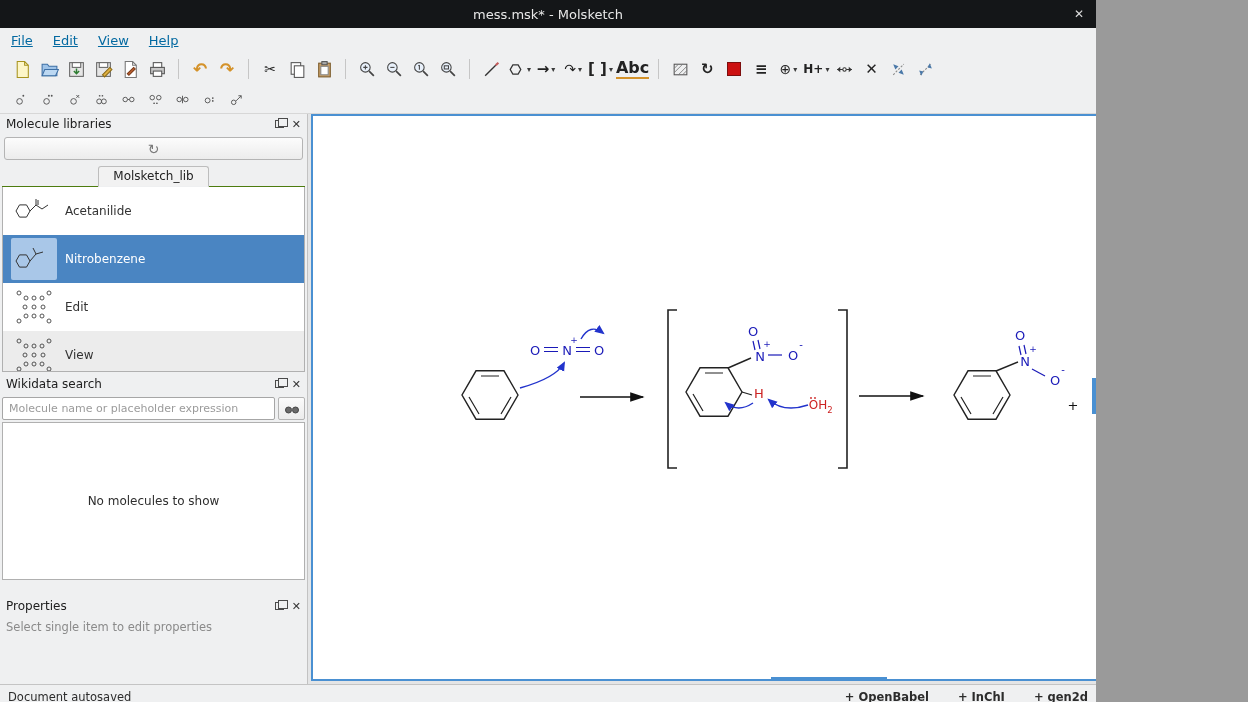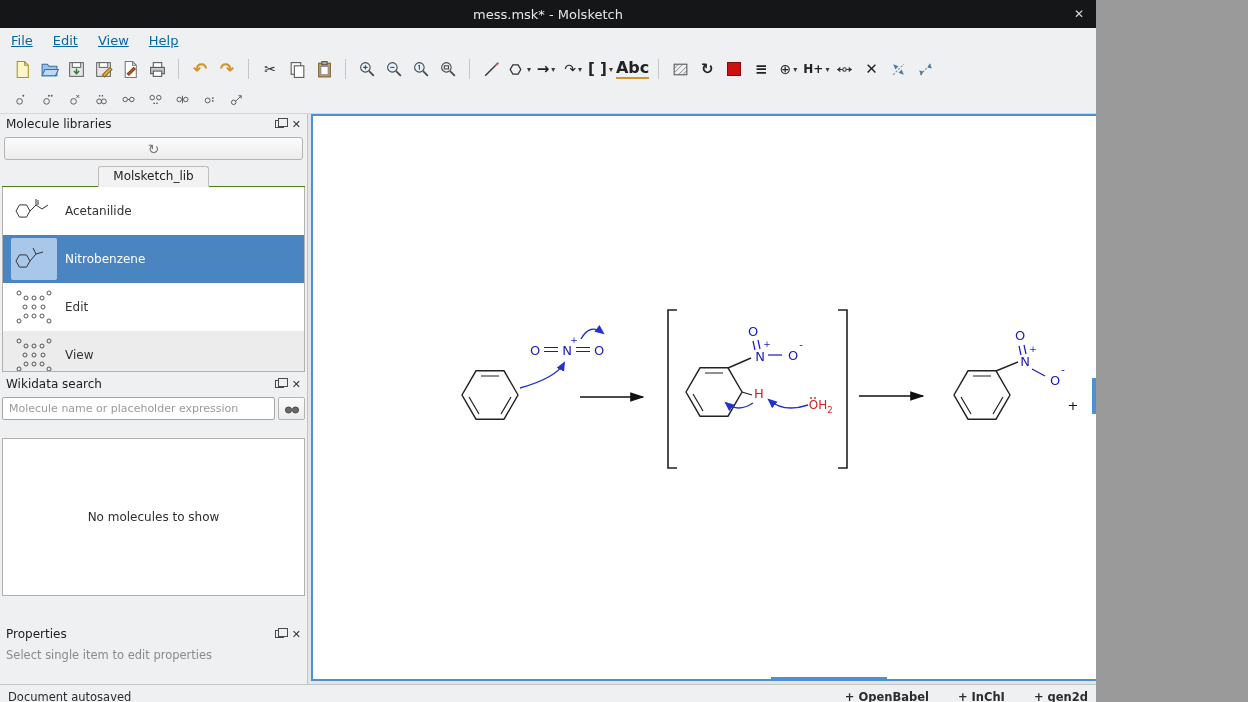--- a/index.html
+++ b/index.html
@@ -46,21 +46,21 @@
   .tabbar { display:flex; justify-content:center; align-items:flex-end; height:25px; border-bottom:1px solid #4d7c0f; margin:0 2px; }
   .tab { border:1px solid #bdbdbd; border-bottom:1px solid #eff0f1; background:#f2f2f2; padding:2px 14px 3px 14px; font-size:12px; color:#222; border-radius:3px 3px 0 0; margin-bottom:-1px; }
 
   .lib-list { margin:0 2px; background:#fff; border:1px solid #b0b0b0; border-top:none; height:185px; overflow:hidden; }
   .lib-item { display:flex; align-items:center; height:48px; gap:8px; padding:0 8px; font-size:12px; color:#333; background:#fff; }
   .lib-item.alt { background:#ececec; }
   .lib-item.selected { background:#4a85c2; color:#fff; }
   .thumb { width:46px; height:42px; display:flex; align-items:center; justify-content:center; flex:none; }
   .lib-item.selected .thumb { background:#a9c7e8; border-radius:2px; }
 
-  .search-row { display:flex; gap:3px; padding:3px 2px 18px 2px; align-items:center; }
+  .search-row { display:flex; gap:3px; padding:3px 2px 2px 2px; align-items:center; }
   .search-input { flex:1; height:23px; border:1px solid #a6a6a6; border-radius:2px; padding:0 6px; font-size:11px; color:#333; font-family:"DejaVu Sans",sans-serif; background:#fff; }
   .search-input::placeholder { color:#9b9b9b; }
   .search-btn { width:27px; height:23px; background:linear-gradient(#fbfbfb,#ececec); border:1px solid #b4b4b4; border-radius:2px; display:flex; align-items:center; justify-content:center; }
 
   .results { margin:0 2px; background:#fff; border:1px solid #b0b0b0; height:158px; display:flex; align-items:center; justify-content:center; font-size:12px; color:#2e2e2e; }
 
   .props-hint { padding:4px 6px; font-size:11.5px; color:#8a8a8a; }
 
   
   .canvas-wrap { position:absolute; left:311px; top:0; width:937px; height:567px; border:2px solid #4a90d2; background:#ffffff; }
@@ -434,21 +434,21 @@
                   <rect x="6.5" y="5.5" width="3" height="2" stroke="none"></rect>
                 </g>
               </svg>
           </button>
         </div>
         <div class="results">
           <span>No molecules to show</span>
         </div>
       </div>
 
-      <div class="panel" style="margin-top:28px;">
+      <div class="panel" style="margin-top:16px;">
         <div class="panel-header">
           <span>Properties</span>
           <span class="spacer"></span>
           <span class="float-ic"></span>
           <span class="panel-close">✕</span>
         </div>
         <div class="props-hint">Select single item to edit properties</div>
       </div>
 
     </div>

